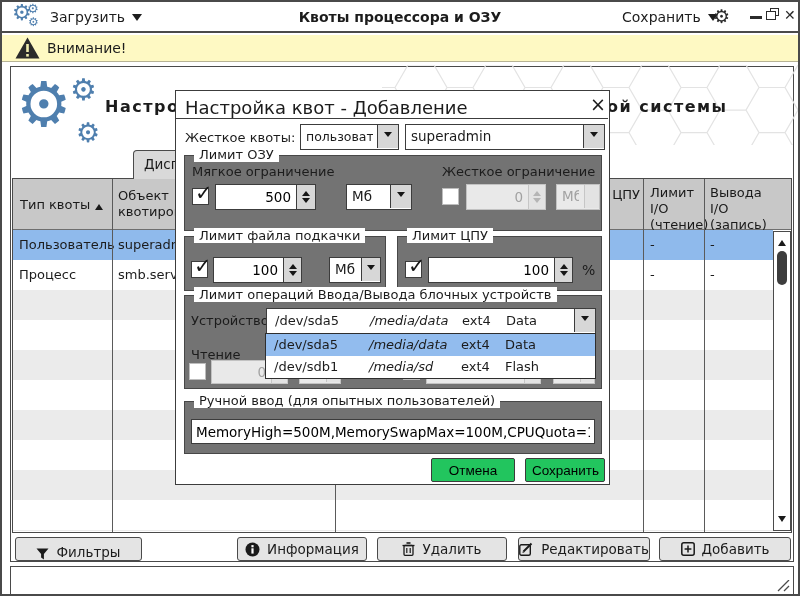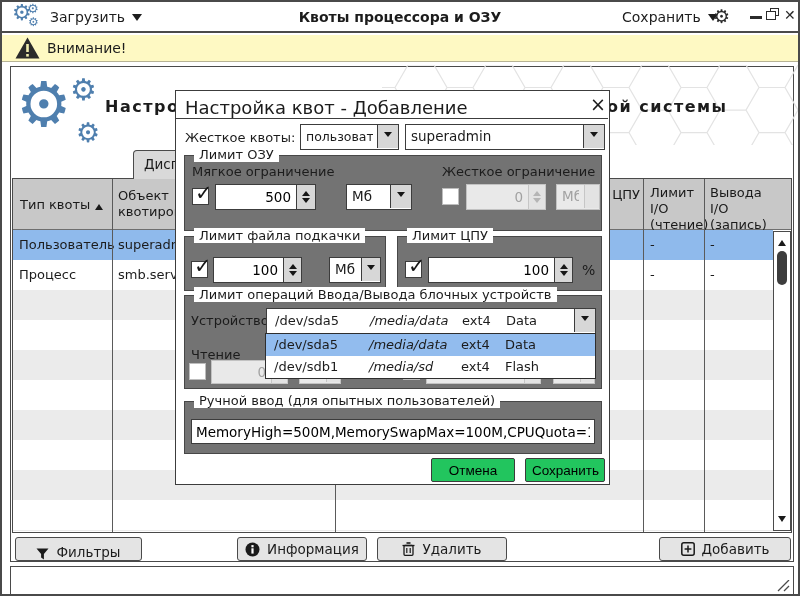--- a/index.html
+++ b/index.html
@@ -177,20 +177,28 @@
   <div class="abs btn" style="left:375px;top:535px;width:130px;">
     <svg width="13" height="14" viewBox="0 0 13 14">
       <rect x="2" y="3.5" width="9" height="9.8" rx="1" fill="none" stroke="#1a1a1a" stroke-width="1.3"></rect>
       <line x1="0.5" y1="3.5" x2="12.5" y2="3.5" stroke="#1a1a1a" stroke-width="1.3"></line>
       <line x1="4.5" y1="1" x2="8.5" y2="1" stroke="#1a1a1a" stroke-width="1.6"></line>
       <line x1="4.8" y1="6" x2="4.8" y2="11" stroke="#1a1a1a" stroke-width="1.2"></line>
       <line x1="8.2" y1="6" x2="8.2" y2="11" stroke="#1a1a1a" stroke-width="1.2"></line>
     </svg>
     <span>Удалить</span>
   </div>
+  <div class="abs btn" style="left:516px;top:535px;width:132px;">
+    <svg width="15" height="14" viewBox="0 0 15 14">
+      <rect x="0.8" y="2.8" width="10.5" height="10.5" rx="1.5" fill="none" stroke="#1a1a1a" stroke-width="1.4"></rect>
+      <line x1="4.5" y1="9.5" x2="12.5" y2="1.5" stroke="#1a1a1a" stroke-width="2"></line>
+      <polygon points="3.4,10.8 5.4,10.4 4,9" fill="#1a1a1a"></polygon>
+    </svg>
+    <span>Редактировать</span>
+  </div>
   <div class="abs btn" style="left:657px;top:535px;width:132px;">
     <svg width="14" height="14" viewBox="0 0 14 14">
       <rect x="0.8" y="0.8" width="12.4" height="12.4" rx="2" fill="none" stroke="#1a1a1a" stroke-width="1.5"></rect>
       <line x1="7" y1="3.6" x2="7" y2="10.4" stroke="#1a1a1a" stroke-width="1.5"></line>
       <line x1="3.6" y1="7" x2="10.4" y2="7" stroke="#1a1a1a" stroke-width="1.5"></line>
     </svg>
     <span>Добавить</span>
   </div>
 
   <div class="abs statusbar">

